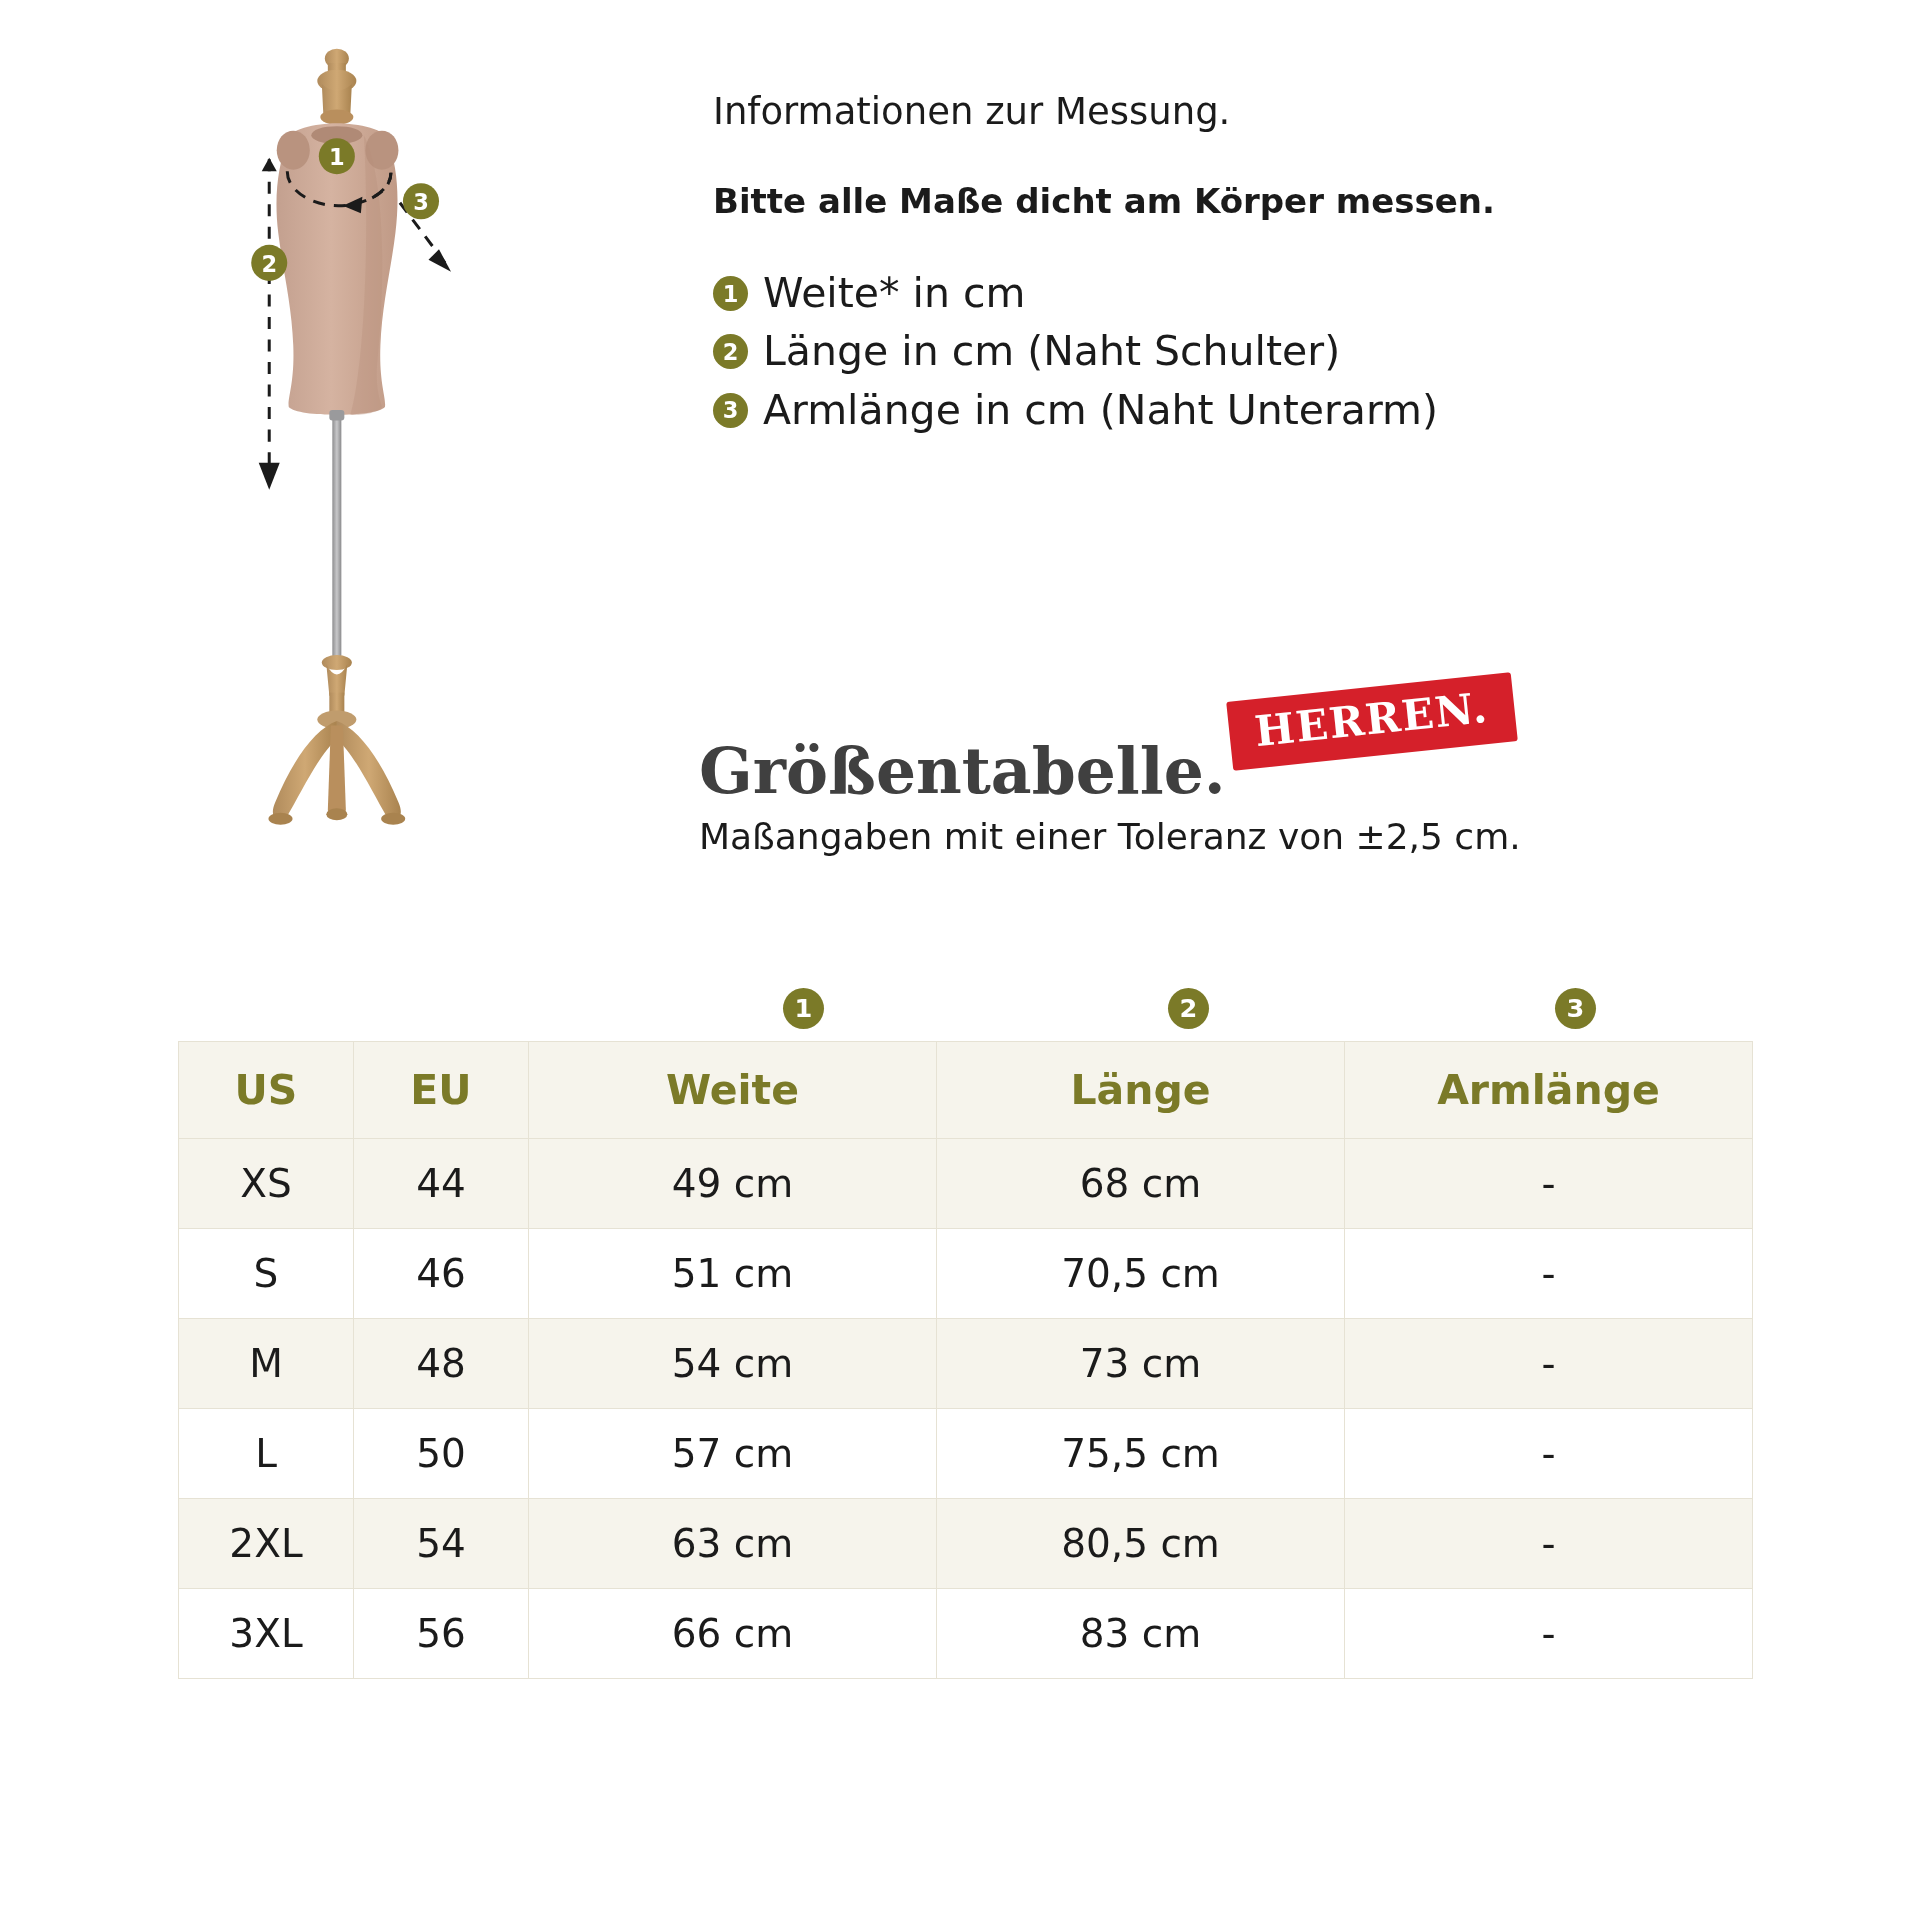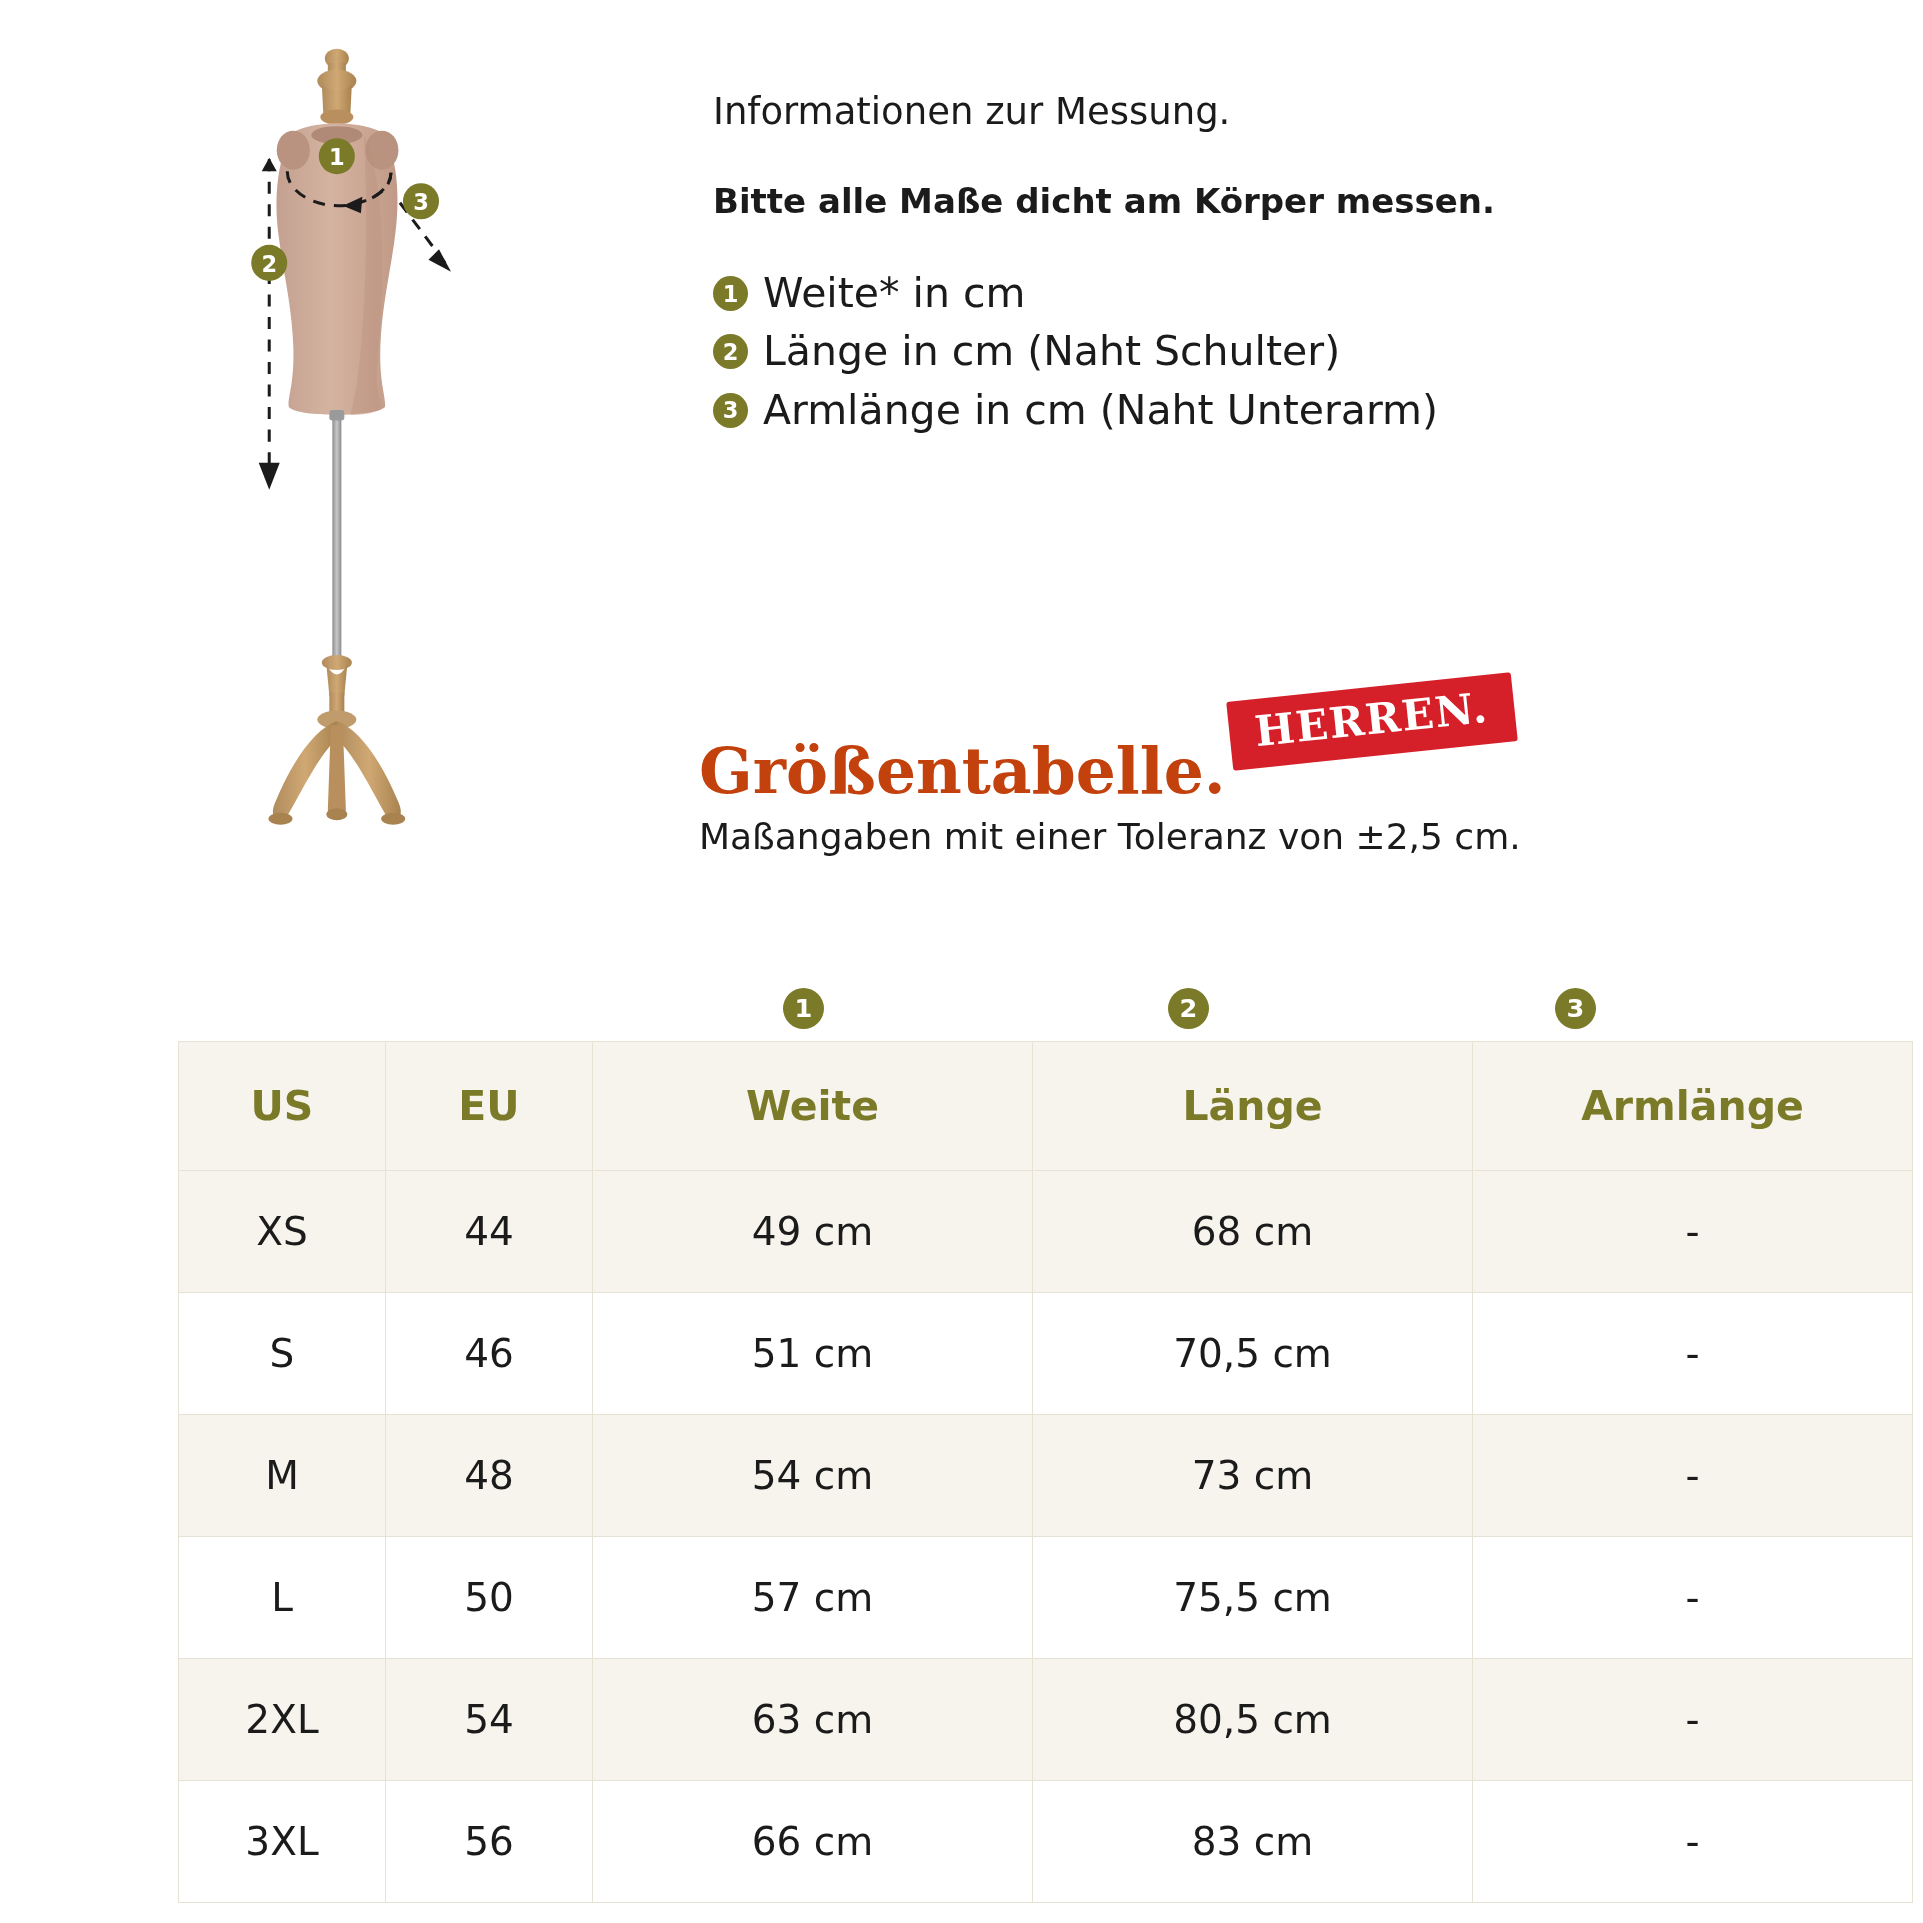--- a/index.html
+++ b/index.html
@@ -81,21 +81,21 @@
   
   .table-heading-area {
     position: absolute;
     left: 699px;
     top: 740px;
     width: 1052px;
   }
   .groessen-title {
     font-family: "DejaVu Serif", serif;
     font-size: 63px;
-    color: #c2410c;
+    color: #404040;
     margin: 0;
     line-height: 1;
   }
   .stamp {
     position: absolute;
     left: 530px;
     top: -53px;
     background: #d5202a;
     color: #ffffff;
     font-family: "DejaVu Serif", serif;
@@ -148,21 +148,21 @@
     width: 1571px;
     table-layout: fixed;
   }
   table.size-table th,
   table.size-table td {
     text-align: center;
     border: 1.5px solid #e6e2d4;
     font-size: 39px;
     color: #1b1b1b;
     height: 89px;
-    padding: 16px;
+    padding: 0;
   }
   table.size-table thead th {
     background: #f6f4ec;
     color: #7b7a28;
     font-weight: bold;
     font-size: 41px;
     height: 96px;
   }
   table.size-table tbody tr:nth-child(odd) td {
     background: #f6f4ec;

